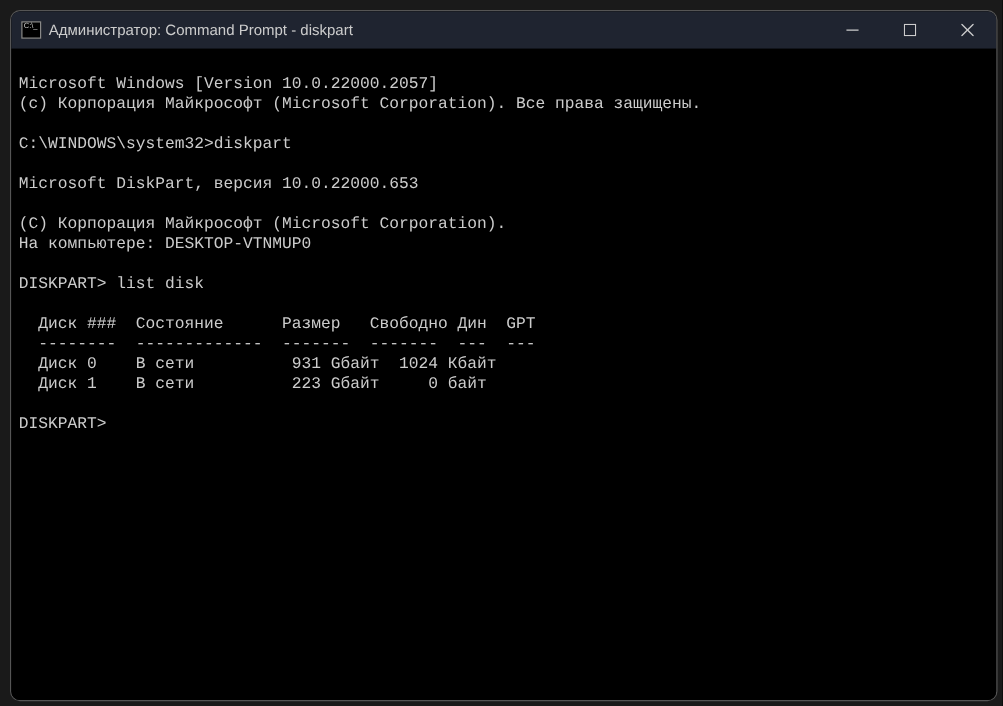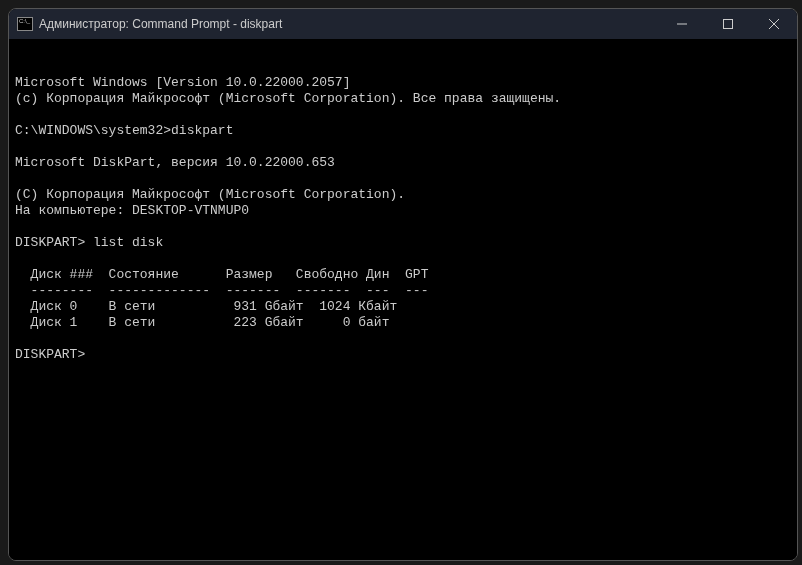--- a/index.html
+++ b/index.html
@@ -58,21 +58,21 @@
     display: flex;
     align-items: center;
     justify-content: center;
     color: #ccc;
   }
   .win-btn svg { width: 10px; height: 10px; stroke: #ccc; stroke-width: 1; fill: none; }
   .terminal {
     flex: 1;
     background: #000;
     color: #ccc;
-    padding: 20px 6px 4px 6px;
+    padding: 4px 6px 4px 6px;
     white-space: pre;
     line-height: 16px;
     font-family: Consolas, 'Courier New', monospace;
     font-size: 13px;
     position: relative;
   }
   .line { white-space: pre; }
   .highlight-box {
     border: 3px solid #e11;
     border-radius: 10px;

